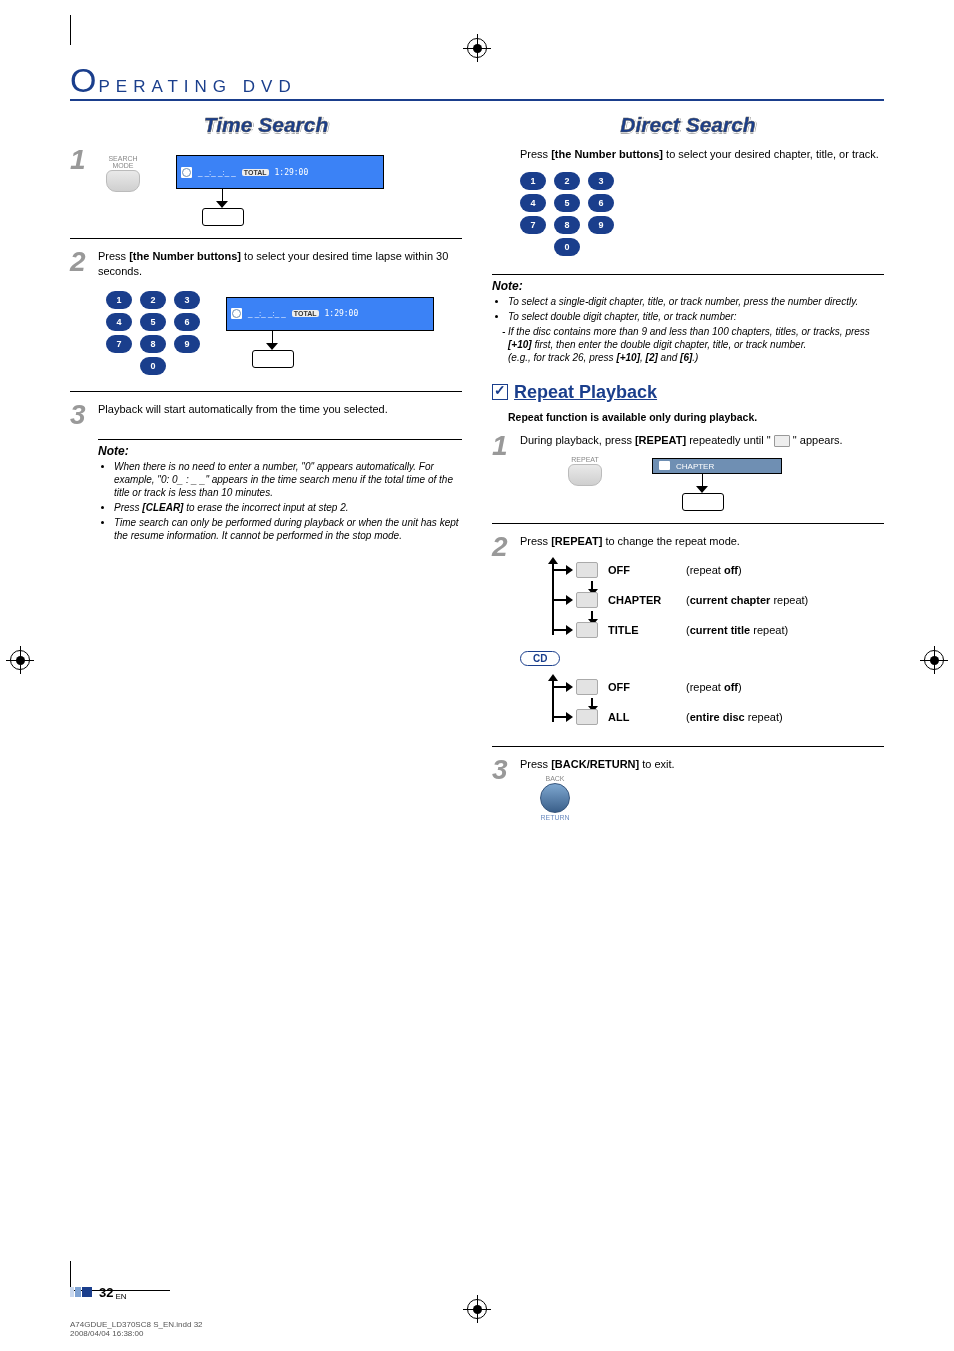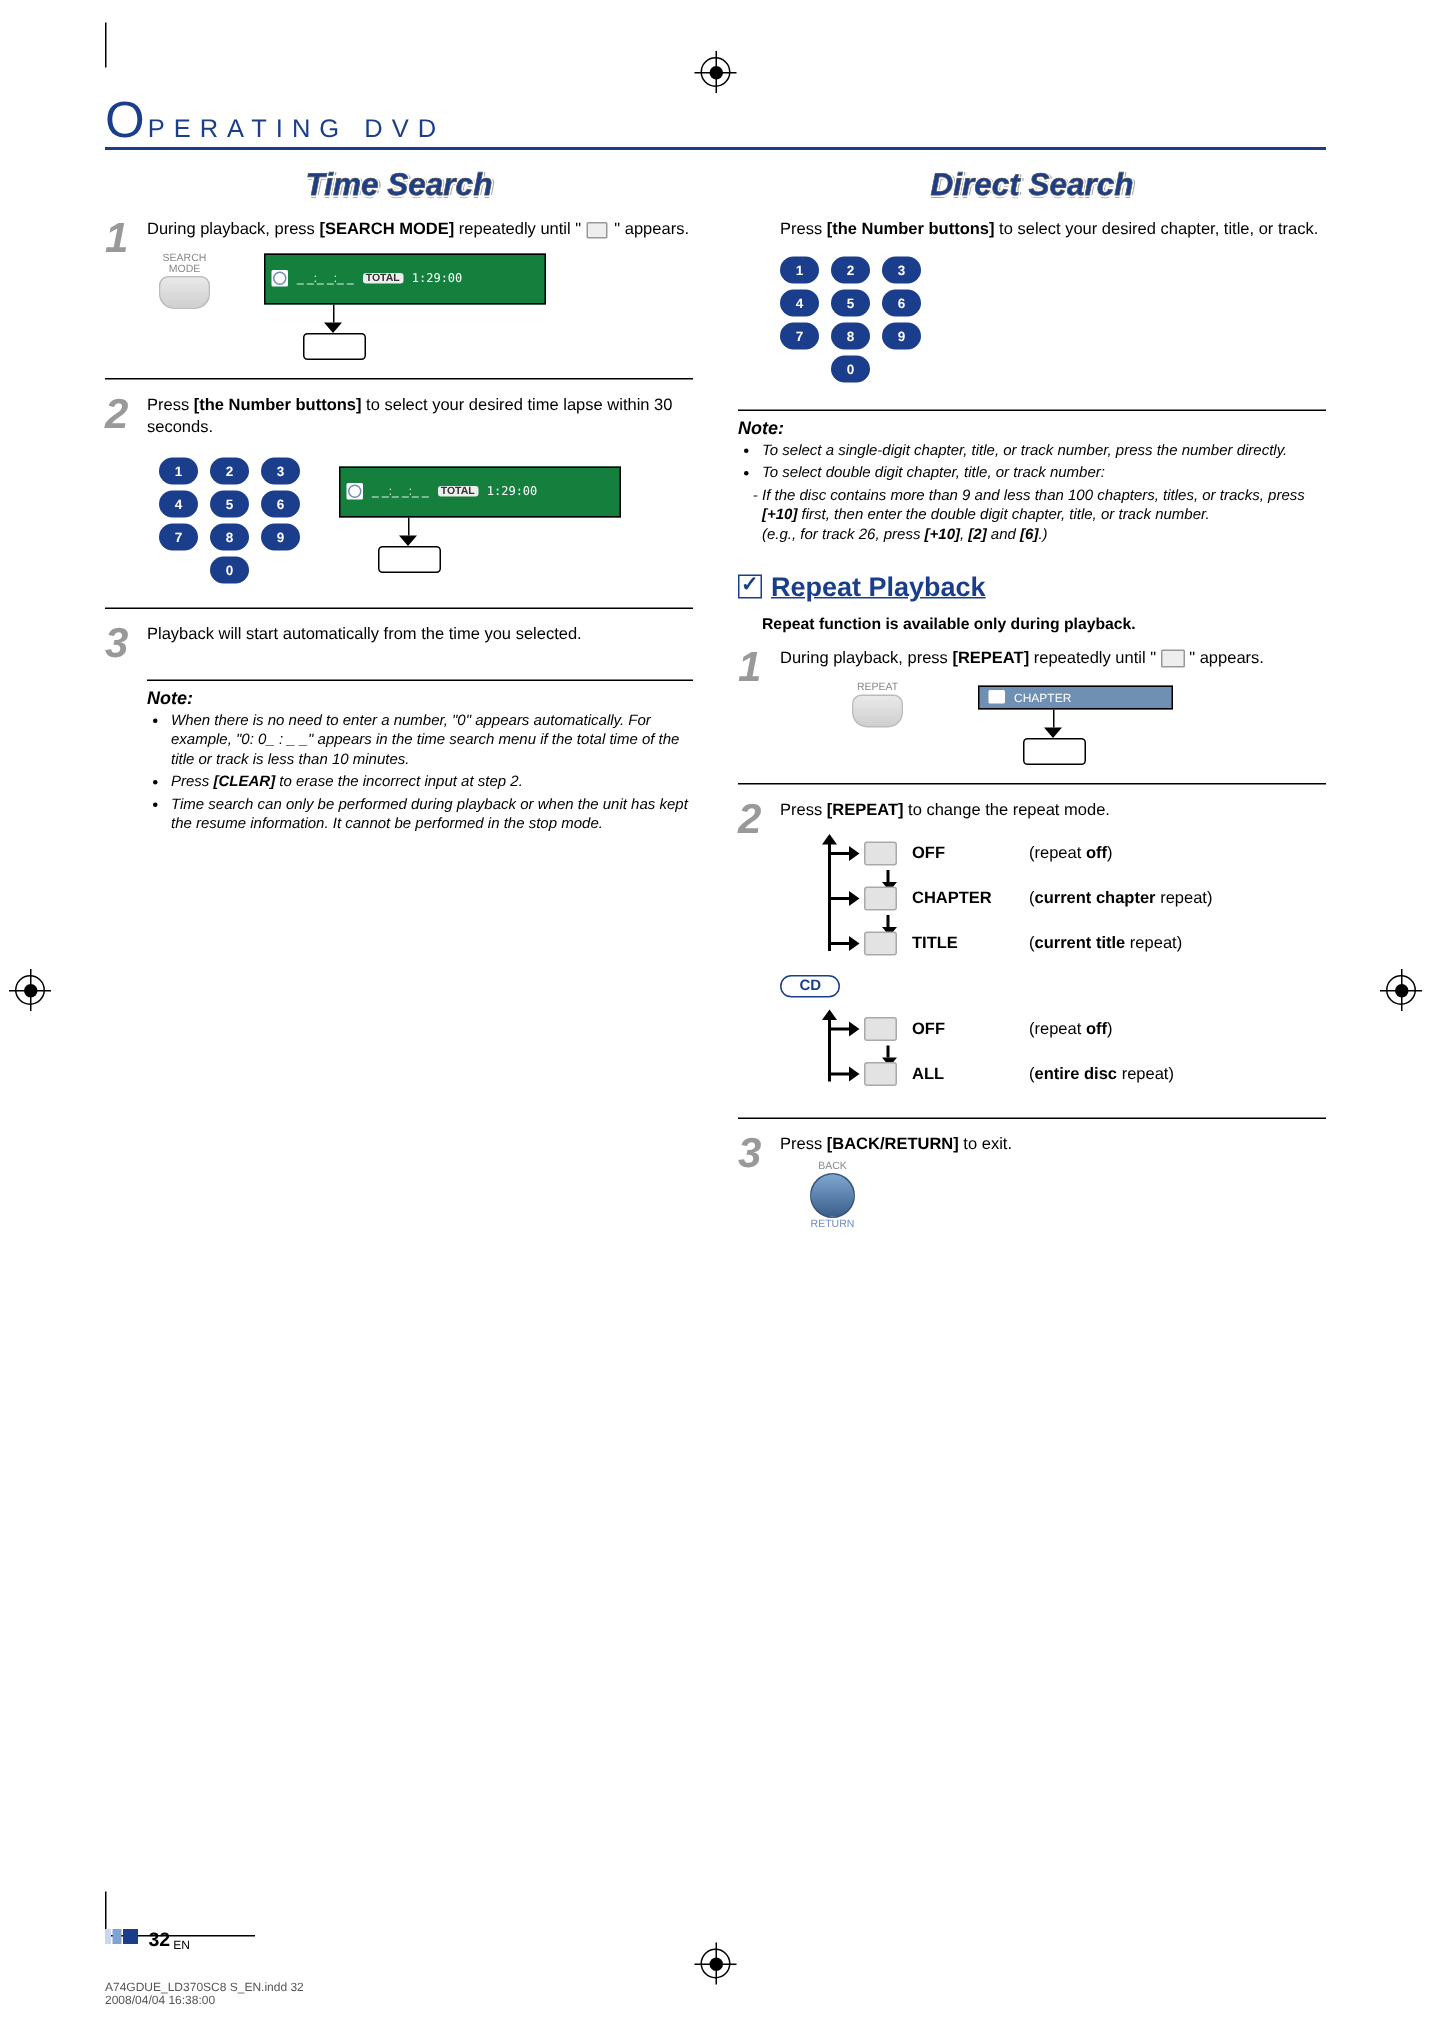--- a/index.html
+++ b/index.html
@@ -140,22 +140,22 @@
   .remote-key .lbl { font-size:7px; color:#888; }
   .remote-key .btn {
     width:32px; height:20px; border-radius:6px 6px 10px 10px;
     background: linear-gradient(#e9e9e9,#cfcfcf); border:1px solid #bbb;
   }
   .remote-key.big .btn { width:28px; height:28px; border-radius:50%; background:linear-gradient(#7ea7d0,#3a5f8a); border:1px solid #36557c; }
 
   
   .osd-wrap { display:inline-block; vertical-align:top; margin-top:4px;}
   .osd {
-    width:188px; height:17px; border:1px solid #000;
-    background:#15803d; color:#fff; font-size:8px;
+    width:208px; height:17px; border:1px solid #000;
+    background:#3b82f6; color:#fff; font-size:8px;
     display:flex; align-items:center; padding:16px 4px; gap:6px;
     position:relative; box-sizing:border-box;
   }
   .osd .clock-ic {
     width:11px; height:11px; background:#fff; border-radius:1px; position:relative;
   }
   .osd .clock-ic::after{ content:""; position:absolute; width:7px;height:7px;border:1px solid #6f8fb3; border-radius:50%; top:1px; left:1px;}
   .osd .dashed { color:#fff; }
   .osd .tot-pill { background:#eee; color:#333; font-size:7px; padding:0 2px; border-radius:2px; font-weight:bold;}
   .osd .time { font-family: monospace; font-size:8px; }
@@ -280,23 +280,20 @@
     </div>
 
     <div class="two-col">
 
       <div class="col">
         <div class="subsection-title">Time Search</div>
 
         <div class="step">
           <div class="step-num">1</div>
           <div class="step-body">
-            <div class="step-text">
-              <span>During playback, press </span><b>[SEARCH MODE]</b><span> repeatedly until " </span><span class="small-icon-box"></span><span> " appears.</span>
-            </div>
             <div class="step-figure-row">
               <div class="remote-key">
                 <div class="lbl" style="white-space:pre; text-align:center;">SEARCH
 MODE</div>
                 <div class="btn"></div>
               </div>
               <div class="osd-wrap">
                 <div class="osd">
                   <span class="clock-ic"></span>
                   <span class="dashed">_ _:_ _:_ _</span>

